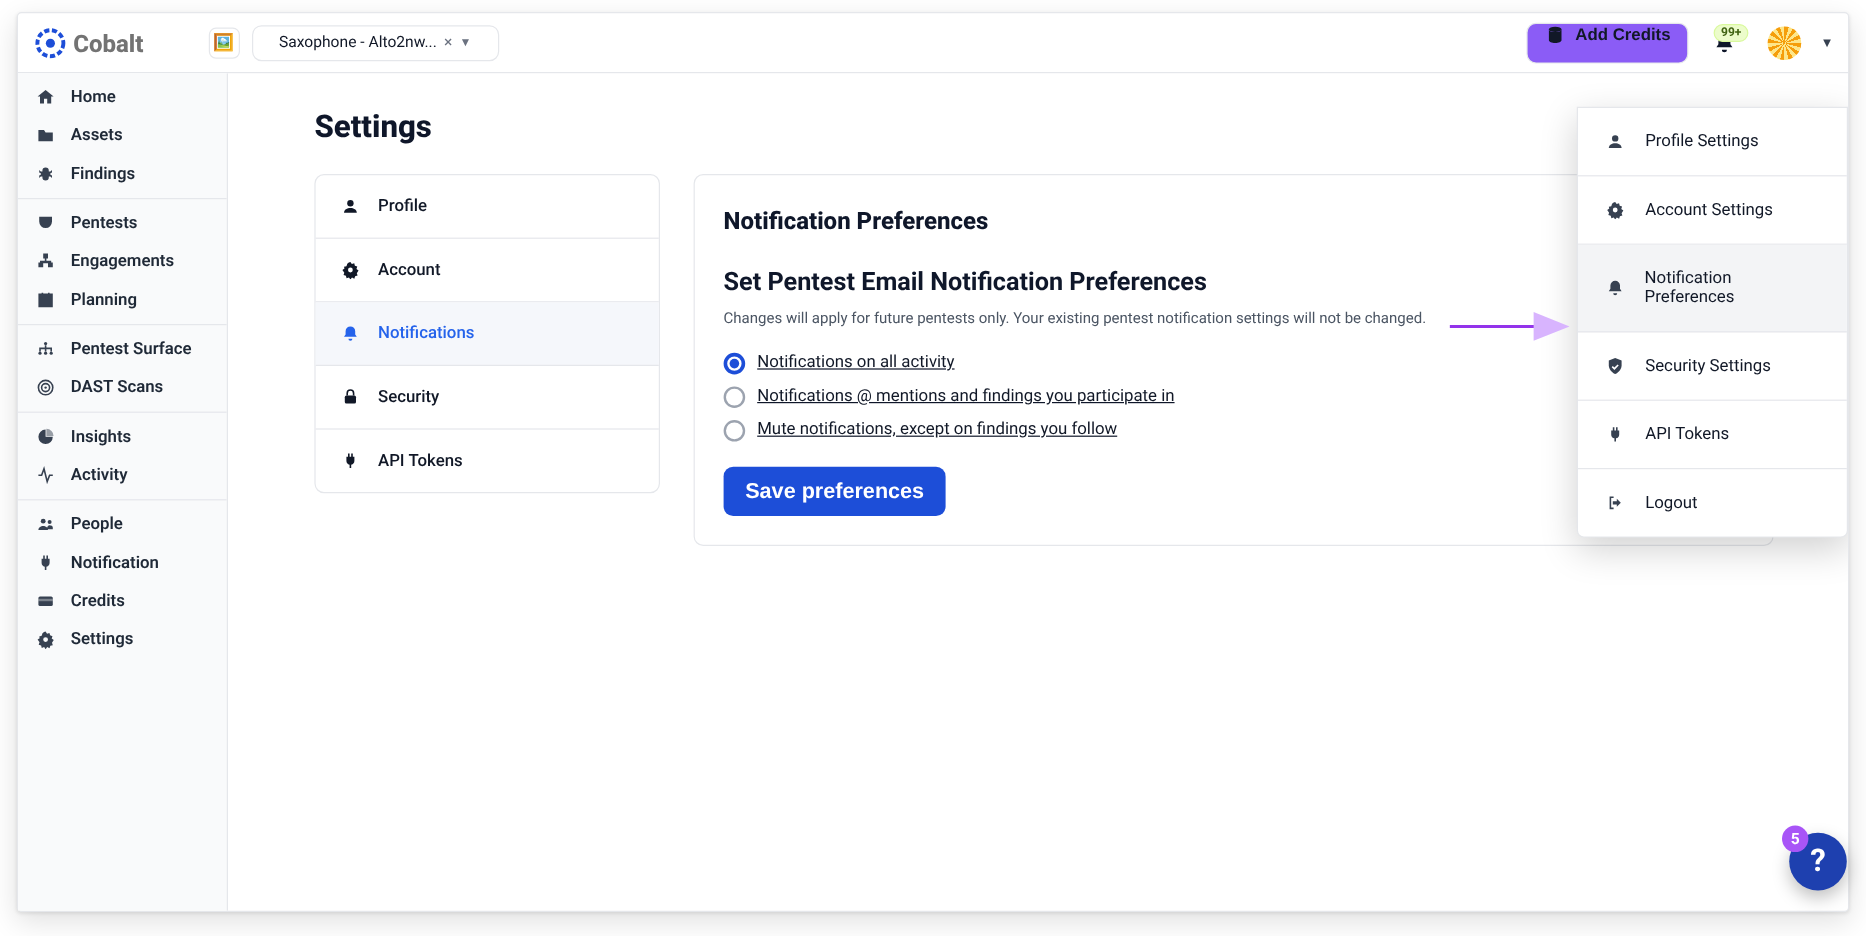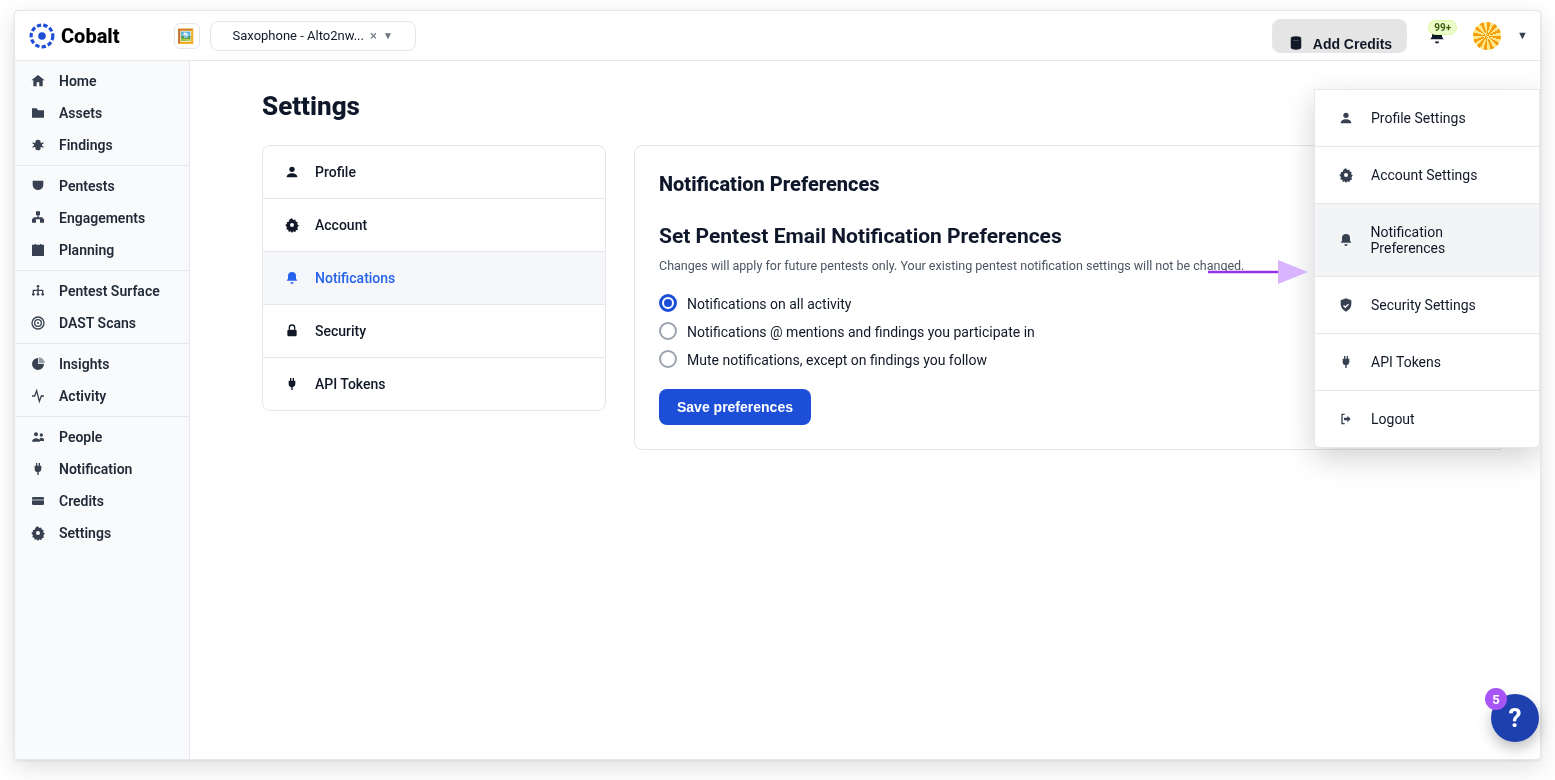--- a/index.html
+++ b/index.html
@@ -25,42 +25,42 @@
   }
   
   .topbar {
     height: 50px;
     display: flex;
     align-items: center;
     padding: 0 12px 0 12px;
     border-bottom: 1px solid #e5e7eb;
     gap: 10px;
   }
-  .logo { display: flex; align-items: center; gap: 6px; font-weight: 800; font-size: 20px; color: #000000; padding-left:2px;}
+  .logo { display: flex; align-items: center; gap: 6px; font-weight: 800; font-size: 20px; color: #737373; padding-left:2px;}
   .logo svg { width: 26px; height: 26px; }
   .org-badge {
     width: 26px; height: 26px; border: 1px solid #e5e7eb; border-radius: 6px;
     display: flex; align-items: center; justify-content: center; font-size: 14px;
     margin-left: 44px;
     background:#fff;
   }
   .project-select {
     height: 30px; border: 1px solid #e5e7eb; border-radius: 8px;
     display: flex; align-items: center; padding: 0 22px; gap: 6px;
     font-size: 13px; color: #111827;
     background:#fff;
   }
   .project-select .close { color:#6b7280; font-size:13px; }
   .project-select .caret { color:#6b7280; font-size:10px; }
   .topbar-spacer { flex: 1; }
   .add-credits {
     height: 34px; border: 1px solid #e5e7eb; border-radius: 8px;
-    display: flex; align-items: flex-end; gap: 8px; padding: 0 14px;
+    display: flex; align-items: flex-start; gap: 8px; padding: 0 14px;
     font-weight: 700; font-size: 14px; color: #111827;
-    background:#e5e5e5;
+    background:#8b5cf6;
   }
   .bell-wrap { position: relative; margin: 0 6px 0 10px; }
   .bell-wrap .badge {
     position: absolute; top:-6px; right:-10px;
     background:#ecfccb; color:#3f6212; border:1px solid #d9f99d;
     border-radius: 999px; font-size: 10px; font-weight:700; padding:1px 5px;
   }
   .avatar {
     width: 28px; height: 28px; border-radius: 50%;
     background:
@@ -85,49 +85,49 @@
     display:flex; gap:12px;
     padding: 8px 14px; font-size:14px; font-weight:600; color:#1f2937;
     cursor:pointer;
   }
   .side-item .icon { width:18px; display:flex; justify-content:center; color:#374151; }
   
   .main { flex:1; overflow:auto; padding: 30px 34px 40px 72px; position:relative;}
   .page-title { font-size: 26px; font-weight: 800; margin-bottom: 24px; }
   .content-row { display:flex; gap: 28px; align-items:flex-start;}
   .sub-nav {
-    width: 344px; border:1px solid #e5e7eb; border-radius:8px; background:#fff;
+    width: 288px; border:1px solid #e5e7eb; border-radius:8px; background:#fff;
   }
   .sub-item {
     display:flex; align-items:center; gap:14px; padding: 18px 20px;
     border-bottom:1px solid #e5e7eb; font-size:14px; font-weight:500; color:#111827;
     cursor:pointer;
   }
   .sub-item:last-child { border-bottom:none; }
   .sub-item.active { color:#2563eb; background:#f5f7fb; }
   .sub-item .icon { width:18px; display:flex; justify-content:center; }
   .panel {
     flex:1; border:1px solid #e5e7eb; border-radius:8px; background:#fff;
     padding: 26px 24px 24px 24px;
     max-width: 900px;
   }
   .panel h2 { font-size: 20px; font-weight:800; margin-bottom: 28px; }
   .panel h3 { font-size: 21px; font-weight:700; margin-bottom: 10px; }
   .panel .desc { font-size: 12.5px; color:#4b5563; margin-bottom: 16px; }
-  .radio-row { display:flex; align-items:flex-end; gap:10px; padding:5px 0; }
+  .radio-row { display:flex; align-items:flex-start; gap:10px; padding:5px 0;text-decoration:underline; }
   .radio {
     width:18px; height:18px; border:2px solid #9ca3af; border-radius:50%;
     display:flex; align-items:center; justify-content:center;
   }
   .radio.checked { border-color:#1d4ed8; border-width:3px; }
   .radio.checked::after { content:""; width:8px; height:8px; border-radius:50%; background:#1d4ed8; }
   .radio-label { font-size:14px; color:#111827; }
   .save-btn {
     margin-top: 16px;
-    background:#1d4ed8; color:#fff; font-weight:600; font-size:14px;
+    background:#1d4ed8; color:#fff; font-weight:600; font-size:18px;
     padding: 10px 18px; border:none; border-radius:8px; cursor:pointer;text-align:center;
   }
   
   .user-dropdown {
     position:absolute; top:28px; right:0;
     width: 226px; background:#fff; border:1px solid #e5e7eb;
     border-radius: 0 0 6px 6px;
     box-shadow: 0 10px 30px rgba(0,0,0,0.18);
     z-index: 50;
   }

